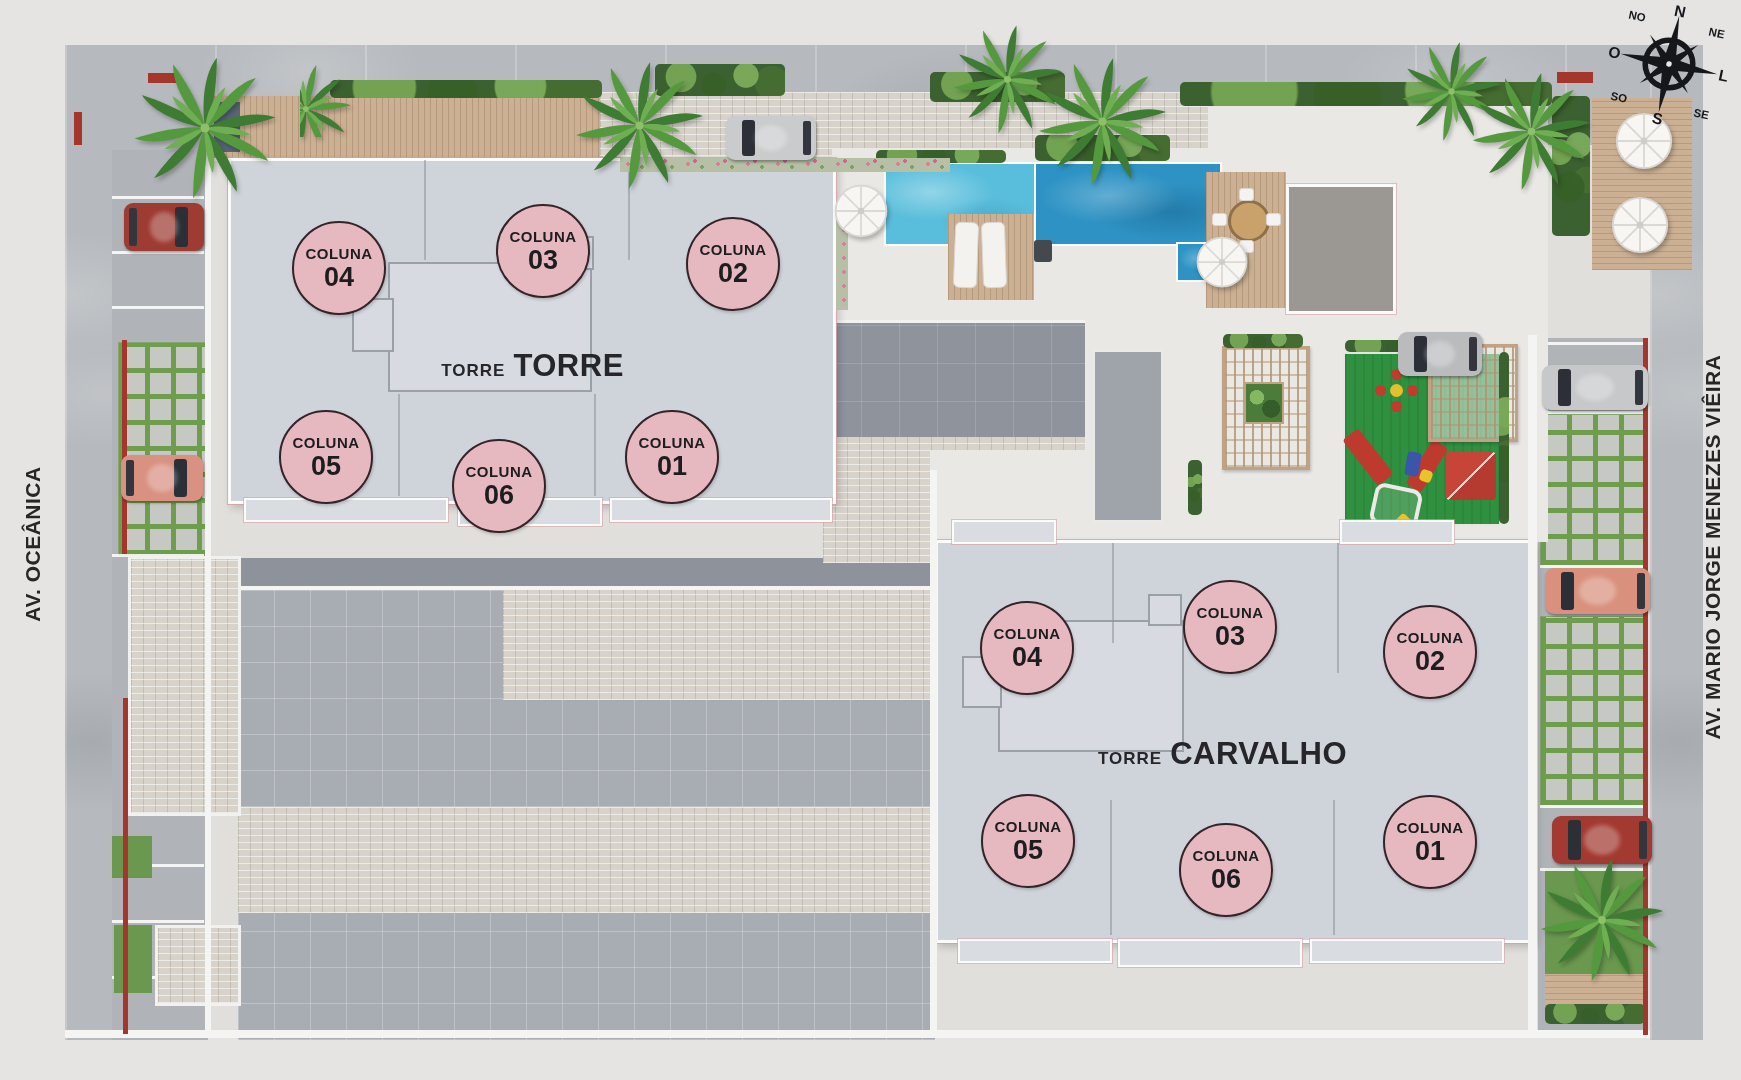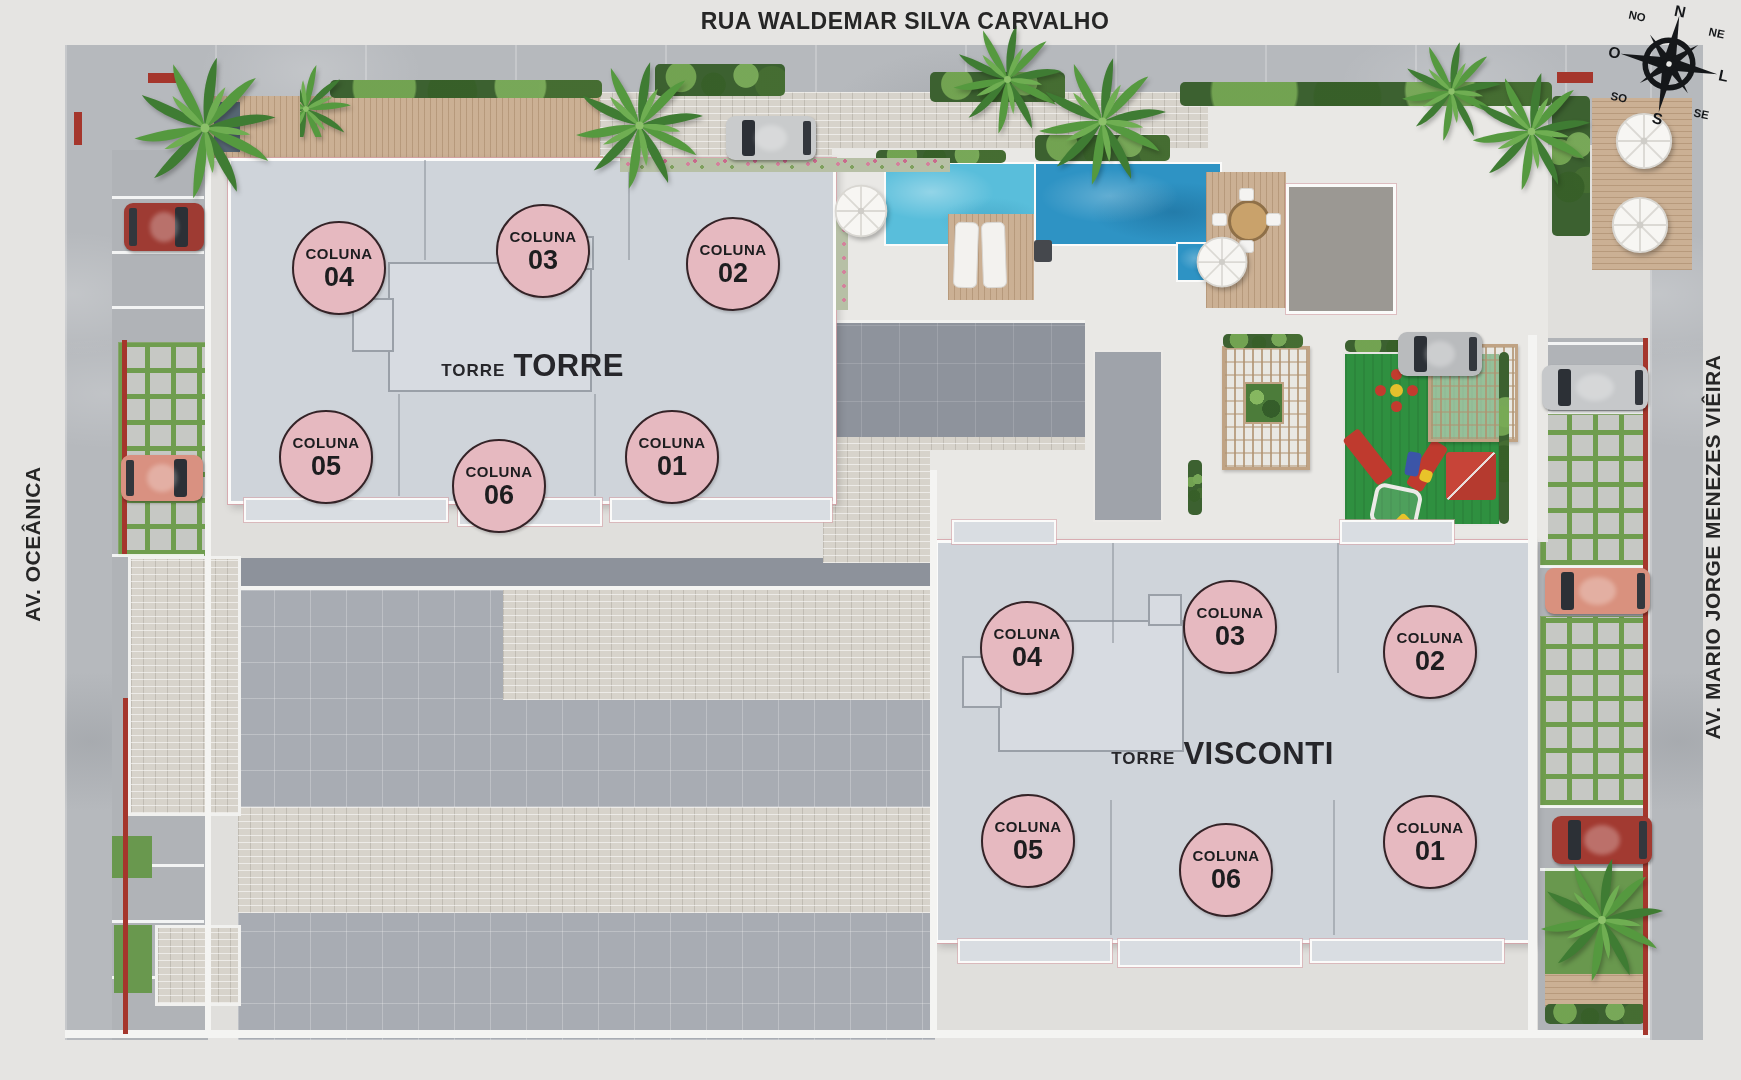--- a/index.html
+++ b/index.html
@@ -387,24 +387,23 @@
   <div class="col" style="left:1179px;top:823px;">
     <span class="t">COLUNA</span>
     <span class="n">06</span>
   </div>
   <div class="col" style="left:1383px;top:795px;">
     <span class="t">COLUNA</span>
     <span class="n">01</span>
   </div>
   <div class="tower-label" style="left:1090px;top:736px;width:265px;">
     <span class="prefix">TORRE</span>
-    <span class="name">VISCONTI</span>
-  </div>
-
-  <div class="street street-top">RUA WALDEMAR SILVA CARVALHO</div>
+    <span class="name">CARVALHO</span>
+  </div>
+
   <div class="street street-left">AV. OCEÂNICA</div>
   <div class="street street-right">AV. MARIO JORGE MENEZES VIÊIRA</div>
 
   <svg class="compass" viewBox="-70 -70 140 140">
     <g transform="rotate(12)">
       <circle r="26" fill="none" stroke="#15171a" stroke-width="6"></circle>
       <g fill="#15171a">
         <path d="M0,-54 L6,-9 L0,0 L-6,-9 Z"></path>
         <path d="M0,-54 L6,-9 L0,0 L-6,-9 Z" transform="rotate(90)"></path>
         <path d="M0,-54 L6,-9 L0,0 L-6,-9 Z" transform="rotate(180)"></path>

